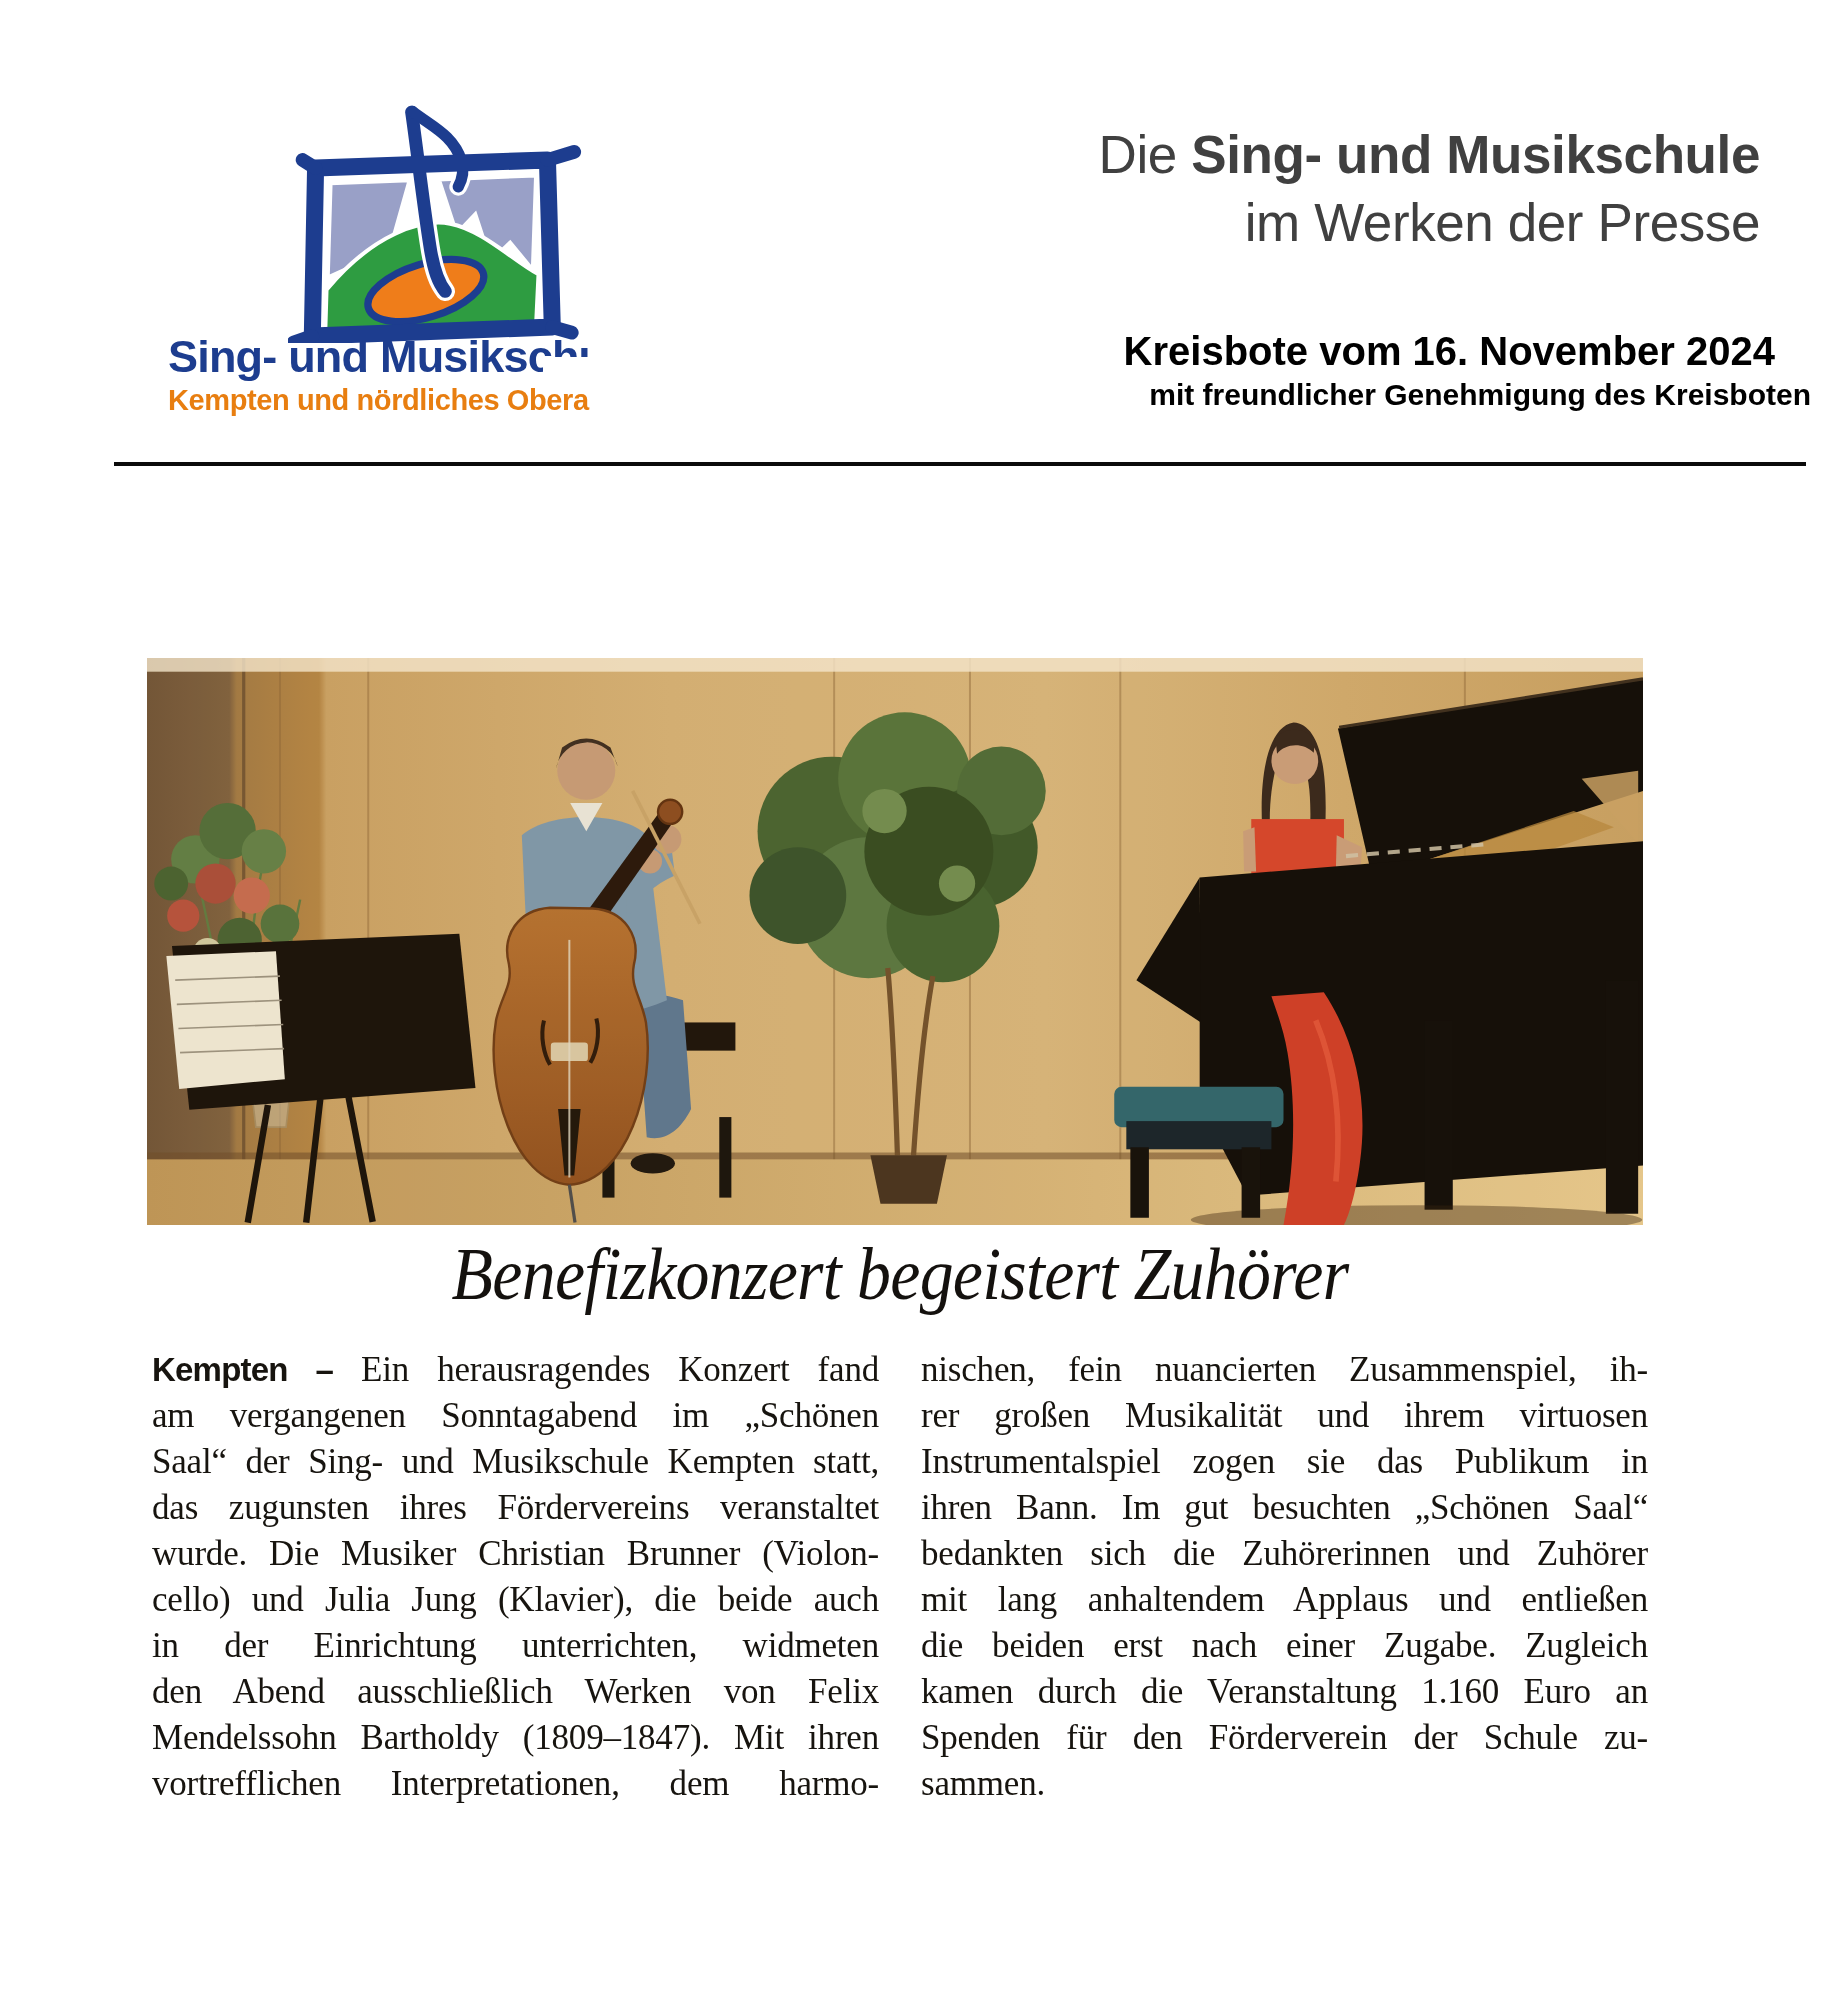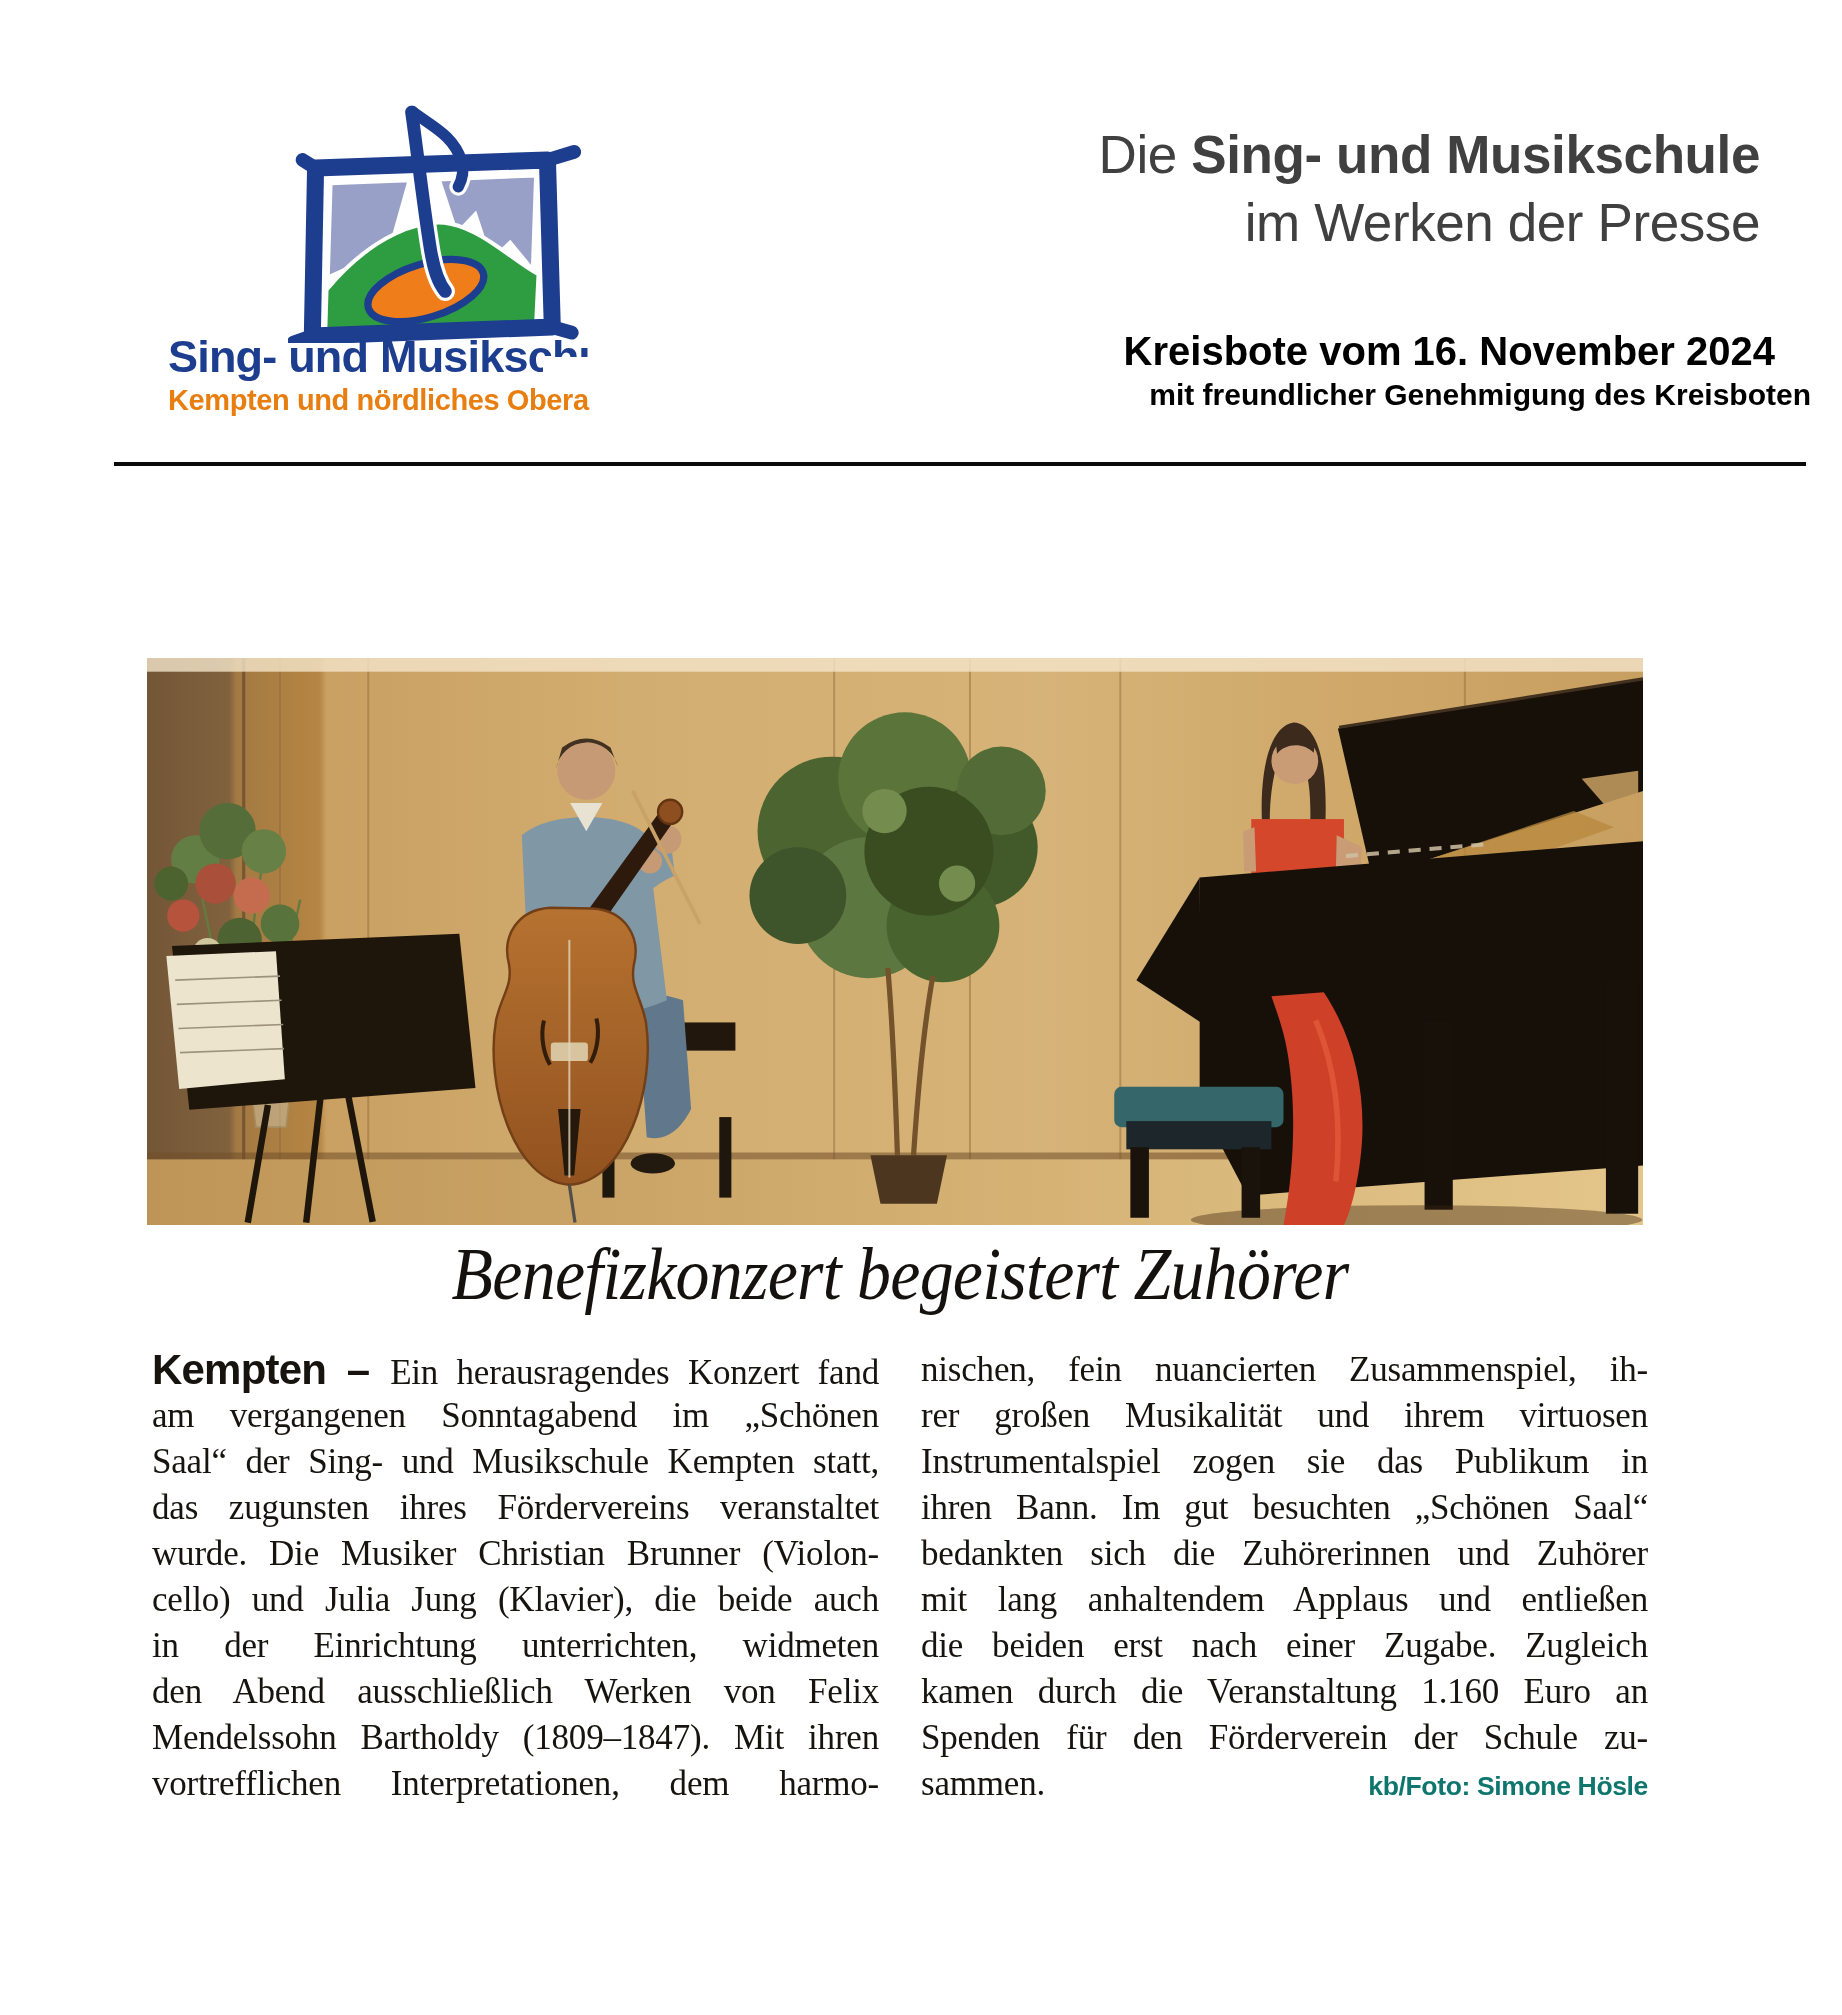--- a/index.html
+++ b/index.html
@@ -26,22 +26,22 @@
   .photo svg{display:block;width:100%;height:100%;}
 
   
   .headline{position:absolute;left:152px;top:1232px;width:1496px;margin:0;text-align:center;
     font-family:"Liberation Serif",serif;font-style:italic;font-weight:400;font-size:73px;line-height:85px;
     letter-spacing:-0.8px;color:#14110e;transform:scaleX(.93);transform-origin:center;}
   .col{position:absolute;top:1347px;width:727px;}
   .col1{left:152px;} .col2{left:921px;}
   .aline{font-family:"Liberation Serif",serif;font-size:35px;line-height:46px;height:46px;overflow:hidden;
     color:#17140f;letter-spacing:-0.2px;text-align:justify;text-align-last:justify;}
-  .aline .lead{font-family:"Liberation Sans",sans-serif;font-weight:bold;font-size:42px;letter-spacing:-0.8px;}
-  .aline.lastline{display:flex;justify-content:space-between;align-items:baseline;text-align:left;text-align-last:auto;}
+  .aline .lead{font-family:"Liberation Sans",sans-serif;font-weight:bold;font-size:33px;letter-spacing:-0.8px;}
+  .aline.lastline{display:flex;justify-content:space-between;align-items:baseline;text-align:left;text-align-last:auto;flex-direction:column;}
   .credit{font-family:"Liberation Sans",sans-serif;font-weight:bold;font-size:26.6px;letter-spacing:-0.4px;color:#0f766e;}
 </style>
 </head>
 <body>
 
 <div class="page">
 
   <div class="note-logo">
     <svg viewBox="0 0 740 600">
       <polygon points="105,205 300,198 252,368 98,438" fill="#99a0c7" stroke="#ffffff" stroke-width="10"></polygon>

